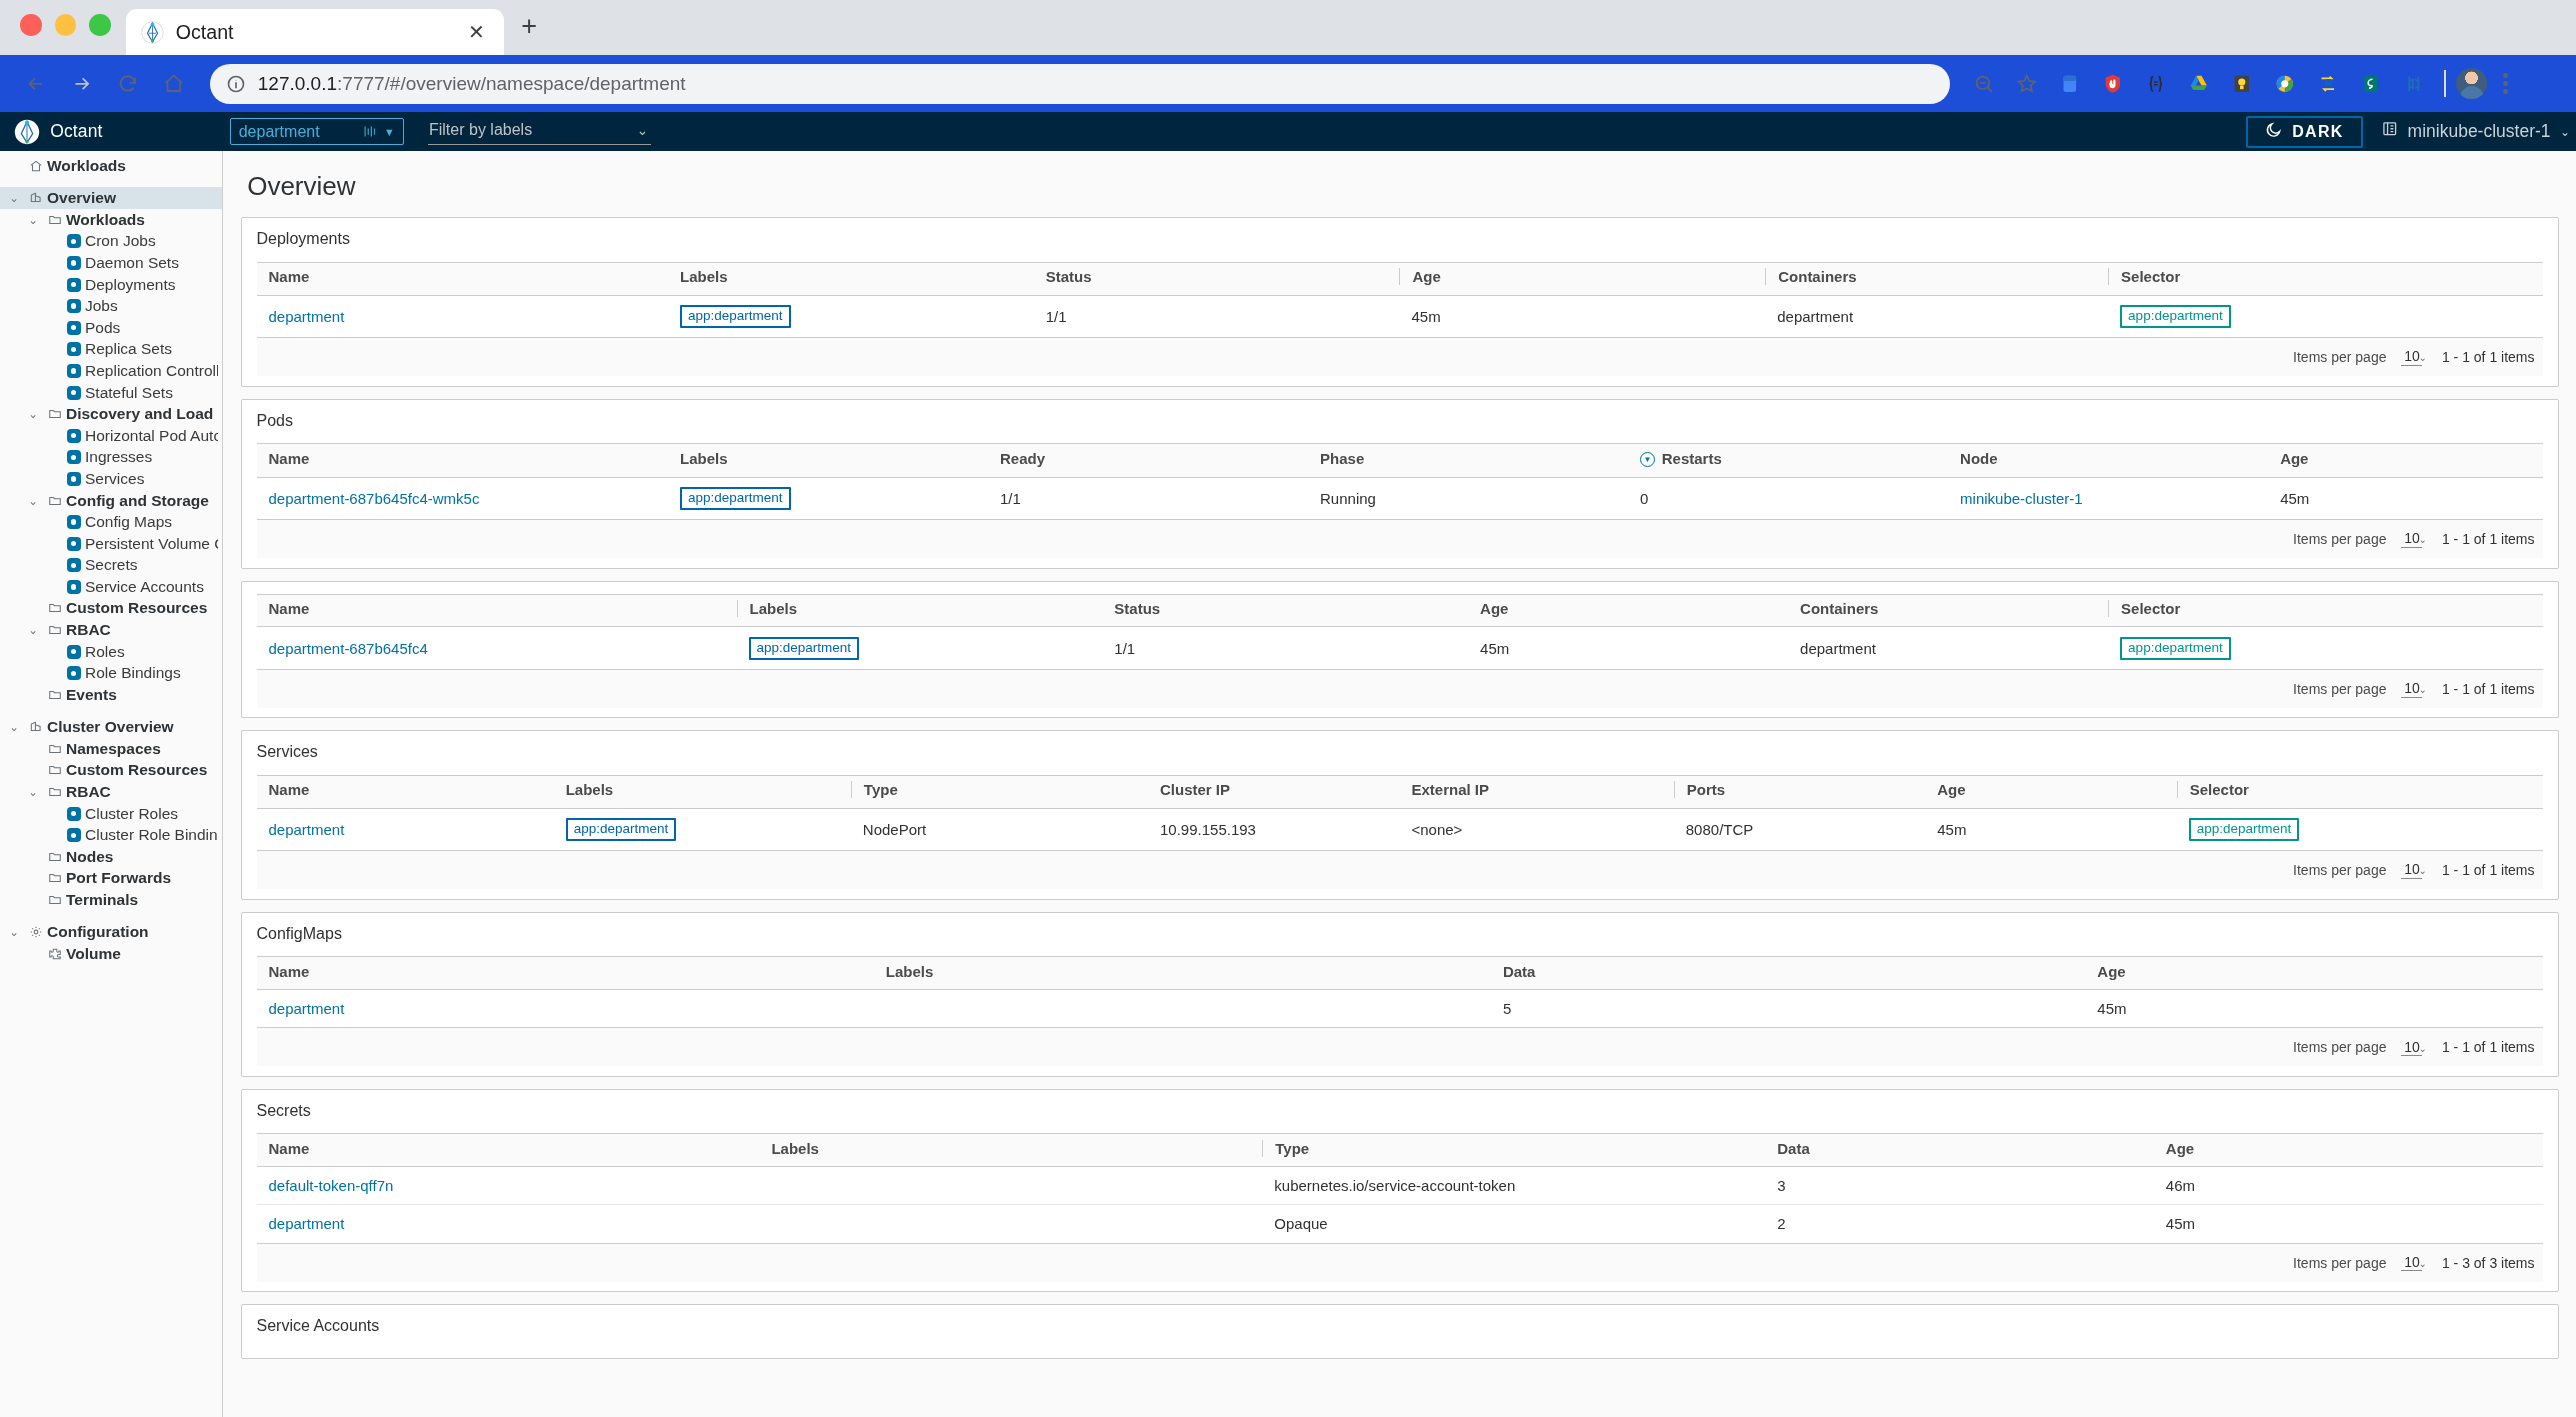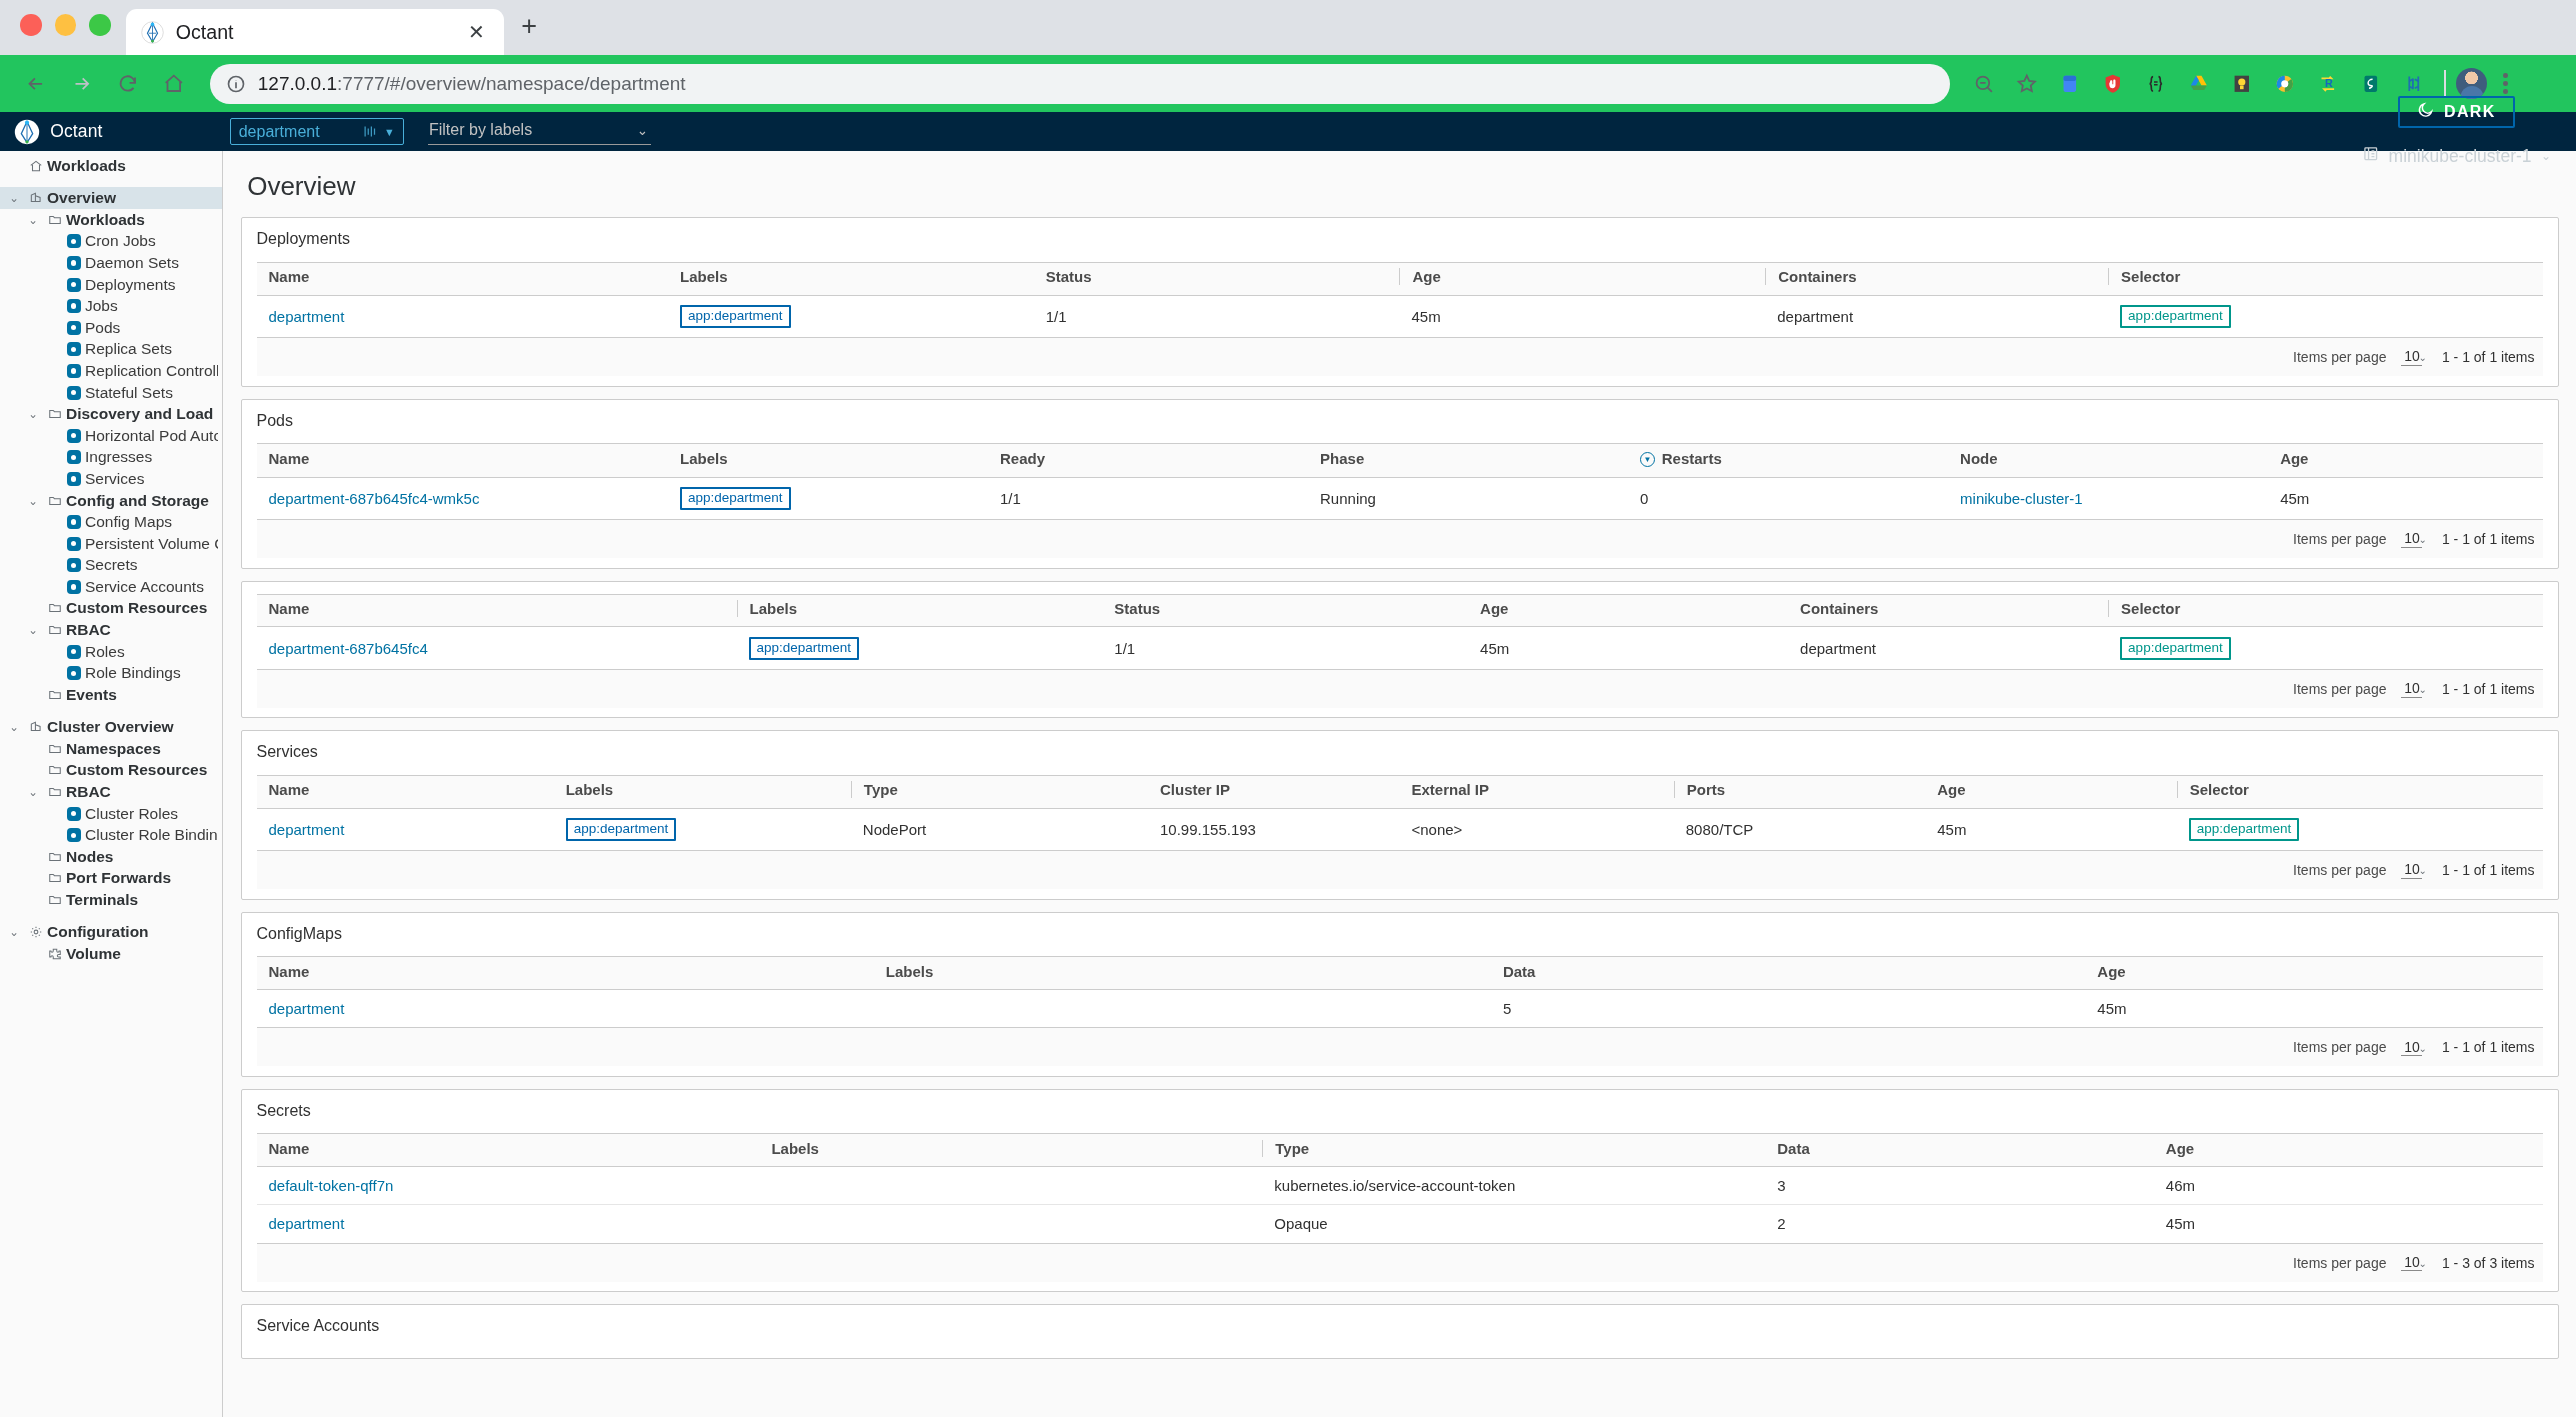--- a/index.html
+++ b/index.html
@@ -21,21 +21,21 @@
     height: 46px; width: 378px; background: #fff;
     border-radius: 10.8px 10.8px 0 0; display: flex; align-items: center;
     padding: 0 15px; gap: 12px; position: relative;
   }
   .tab-favicon { width: 23px; height: 23px; flex: 0 0 23px; }
   .tab-title { font-size: 19.6px; color: #202124; flex: 1; white-space: nowrap; overflow: hidden; }
   .tab-close { font-size: 20px; color: #3c4043; cursor: default; padding: 0 4px; }
   .new-tab { font-size: 27px; color: #3c4043; padding: 0 16px 13.5px 17.5px; font-weight: 300; }
 
   .toolbar {
-    height: 57px; background: #22c55e; display: flex; align-items: center;
+    height: 57px; background: #1d4ed8; display: flex; align-items: center;
     padding: 0 15px; gap: 4px;
   }
   .nav-btn {
     width: 42px; height: 42px; display: flex; align-items: center; justify-content: center;
     border-radius: 50%; color: #5f6368;
   }
   .nav-btn svg { width: 21.6px; height: 21.6px; }
   .nav-btn.disabled { color: #bdc1c6; }
   .omnibox {
     flex: 1; height: 40px; background: #f1f3f4; border-radius: 20px;
@@ -88,21 +88,21 @@
 
   .label-filter {
     margin-left: 24px; min-width: 223px; height: 27px;
     border-bottom: 1.3px solid #9a9a9a; display: flex; align-items: center;
     justify-content: space-between; padding: 0 2.7px 1.3px 1.3px;
   }
   .label-filter span { color: #c2c2c2; font-size: 16px; }
   .label-filter .caret { color: #c2c2c2; font-size: 13.5px; }
 
   .topbar-right {
-    margin-left: auto; display: flex; align-items: center; gap: 17.5px; padding-right: 25px; flex-direction: column;
+    margin-left: auto; display: flex; align-items: center; gap: 17.5px; padding-right: 6px;
   }
   .dark-btn {
     border: 2px solid #0065ab; border-radius: 2px; height: 32px;
     display: flex; align-items: center; gap: 9.4px; padding: 0 17.5px;
     color: #fff; font-size: 16px; font-weight: 600; letter-spacing: 1.3px;
   }
   .cluster-sel { display: flex; align-items: center; gap: 9.4px; color: #c9d1d6; font-size: 17.5px; }
   .cluster-sel .caret { font-size: 12px; }
 
   .body-row { display: flex; flex: 1; min-height: 0; }

